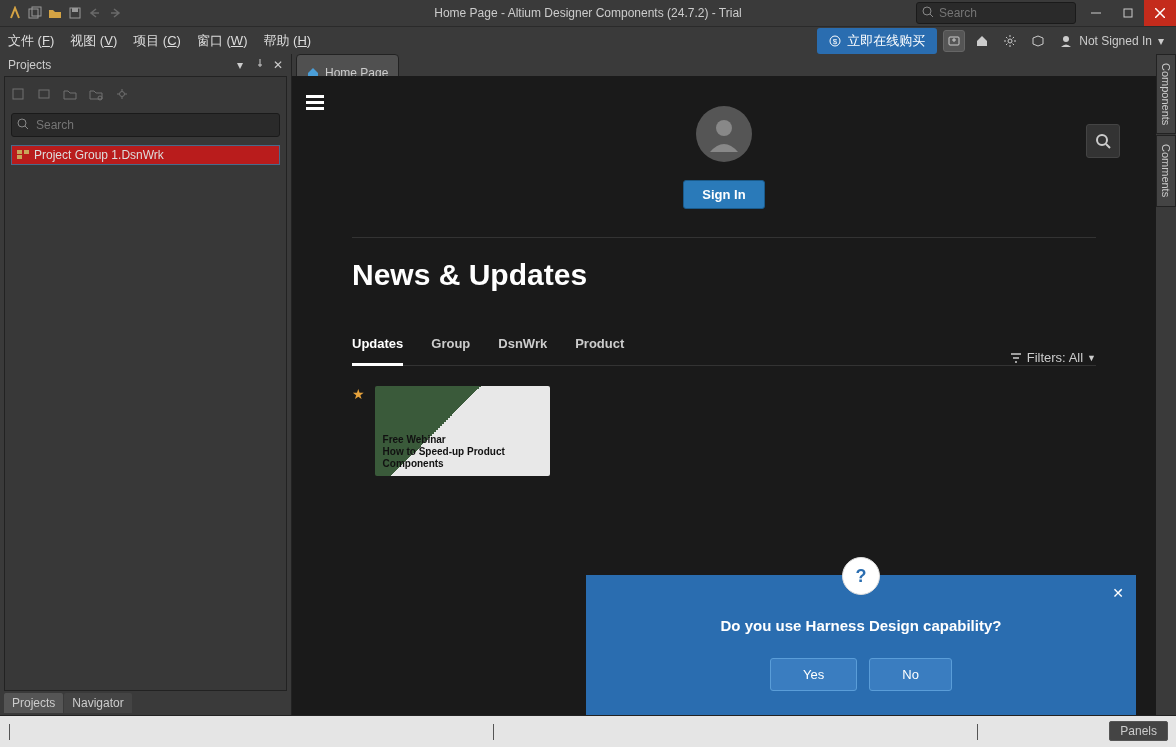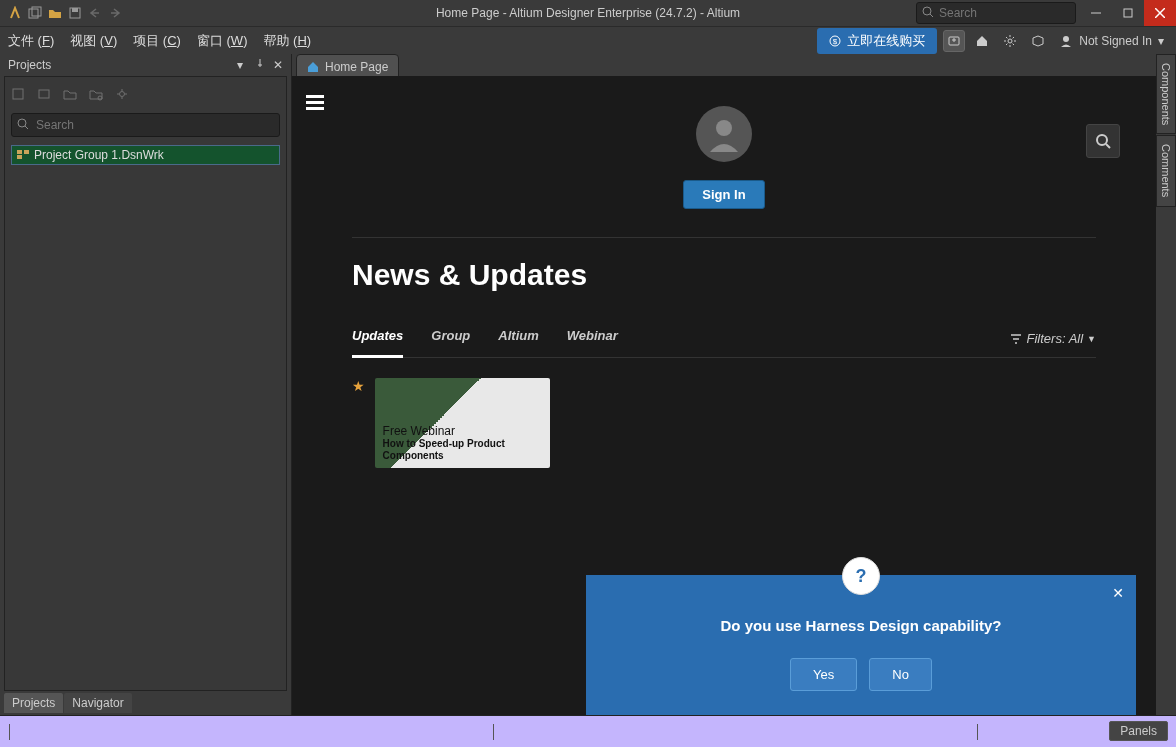--- a/index.html
+++ b/index.html
@@ -35,66 +35,66 @@
 .panel-head { height:22px; display:flex; align-items:center; justify-content:space-between; padding:0 4px; background:#3a3a3a; }
 .panel-title { color:#ccc; font-size:12px; padding-left:4px; }
 .panel-ctrls { display:flex; gap:4px; }
 .panel-ctrl { width:14px; height:14px; cursor:pointer; }
 .panel-body { flex:1; background:#383838; padding:6px; border:1px solid #222; margin:0 4px; display:flex; flex-direction:column; }
 .proj-toolbar { display:flex; gap:8px; padding:4px 0 8px; }
 .proj-tool { width:18px; height:18px; cursor:pointer; opacity:.7; }
 .proj-search { position:relative; margin-bottom:8px; }
 .proj-search input { width:100%; background:#2a2a2a; border:1px solid #1a1a1a; border-radius:3px; padding:4px 6px 4px 24px; color:#ccc; font-size:12px; }
 .proj-search .sicon { position:absolute; left:6px; top:5px; }
-.proj-item { background:#14532d; border:1px solid #4a6a8a; padding:2px 4px; display:flex; align-items:center; gap:4px; cursor:pointer; font-size:12px; color:#ddd; }
+.proj-item { background:#b91c1c; border:1px solid #4a6a8a; padding:2px 4px; display:flex; align-items:center; gap:4px; cursor:pointer; font-size:12px; color:#ddd; }
 .bottom-tabs { display:flex; gap:1px; padding:2px 4px; }
 .btab { padding:3px 8px; background:#444; color:#ccc; font-size:12px; cursor:pointer; border-radius:2px 2px 0 0; }
 .btab.active { background:#555; }
 .side-tabs { position:absolute; right:0; top:54px; width:20px; }
 .side-tab { writing-mode:vertical-rl; background:#444; color:#ccc; padding:8px 3px; font-size:11px; margin-bottom:1px; cursor:pointer; border:1px solid #222; text-align:center; }
 
 
 .tabstrip { height:22px; background:#3a3a3a; display:flex; padding-left:4px; }
-.tab { background:#505050; border:1px solid #222; padding:12px 10px; display:flex; align-items:center; gap:6px; font-size:12px; color:#ccc; border-radius:4px 4px 0 0; cursor:pointer; }
+.tab { background:#505050; border:1px solid #222; padding:18px 10px; display:flex; align-items:center; gap:6px; font-size:12px; color:#ccc; border-radius:4px 4px 0 0; cursor:pointer; }
 
 
 .right-area { flex:1; position:relative; display:flex; flex-direction:column; }
 .home { flex:1; background:#1a1a1a; color:#fff; position:relative; overflow:hidden; margin-right:20px; }
 .hamb { position:absolute; left:14px; top:16px; cursor:pointer; }
 .hline { width:18px; height:3px; background:#fff; margin:3px 0; }
 .home-search { position:absolute; right:36px; top:48px; width:34px; height:34px; background:#333; border:1px solid #444; display:flex; align-items:center; justify-content:center; cursor:pointer; border-radius:3px; }
 .home-inner { padding:30px 60px 0; }
 .avatar { width:56px; height:56px; border-radius:50%; background:#555; margin:0 auto; display:flex; align-items:center; justify-content:center; }
 .welcome { text-align:center; margin-top:18px; }
 .welcome h1 { font-size:20px; font-weight:700; color:#fff; }
 .welcome p { color:#bbb; font-size:14px; margin-top:6px; }
 .signin-btn { background:#2a7ab9; color:#fff; border:1px solid #1a5a8a; padding:6px 18px; border-radius:3px; font-size:13px; margin:16px auto 0; display:block; cursor:pointer; font-weight:600; }
 .divider { border-top:1px solid #333; margin:28px 0 20px; }
 .news h2 { font-size:30px; font-weight:700; color:#fff; }
-.news-tabs { display:flex; align-items:center; justify-content:space-between; margin-top:28px; border-bottom:1px solid #333;font-style:italic; }
+.news-tabs { display:flex; align-items:flex-end; justify-content:space-between; margin-top:36px; border-bottom:1px solid #333; }
 .nt-left { display:flex; gap:28px; }
 .nt { padding:8px 0 12px; color:#ccc; font-size:13px; font-weight:600; cursor:pointer; }
 .nt.active { color:#fff; border-bottom:3px solid #fff; margin-bottom:-1px; }
 .nt-right { display:flex; align-items:center; gap:4px; color:#ccc; font-size:13px; }
 .card { margin-top:20px; display:flex; gap:10px; }
 .star { color:#e6a23c; font-size:14px; }
 .thumb { width:175px; height:90px; background:linear-gradient(135deg,#3a5a3a 40%,#e8e8e8 40%); border-radius:2px; position:relative; overflow:hidden; }
 .thumb-txt { position:absolute; left:8px; bottom:6px; font-size:10px; color:#111; font-weight:700; line-height:1.2; }
 
 
 .popup-wrap { position:absolute; left:294px; right:20px; bottom:0; }
 .popup-q { width:38px; height:38px; border-radius:50%; background:#fff; color:#2a6db0; font-size:18px; font-weight:700; display:flex; align-items:center; justify-content:center; margin:0 auto; position:relative; top:20px; z-index:2; border:1px solid #ddd; }
 .popup { background:#2a6db0; padding:42px 24px 24px; position:relative; }
 .popup-close { position:absolute; right:12px; top:10px; color:#fff; cursor:pointer; font-size:14px; }
 .popup h3 { color:#fff; text-align:center; font-size:15px; font-weight:600; }
 .popup-btns { display:flex; gap:12px; justify-content:center; margin-top:24px; }
-.pbtn { background:#3a7dc0; border:1px solid #5a9dd8; color:#fff; padding:8px 22px; border-radius:3px; font-size:13px; cursor:pointer; }
-
-
-.statusbar { position:absolute; bottom:0; left:0; right:0; height:32px; background:#c4b5fd; border-top:1px solid #222; display:flex; }
+.pbtn { background:#3a7dc0; border:1px solid #5a9dd8; color:#fff; padding:8px 32px; border-radius:3px; font-size:13px; cursor:pointer; }
+
+
+.statusbar { position:absolute; bottom:0; left:0; right:0; height:32px; background:#e5e5e5; border-top:1px solid #222; display:flex; }
 .sb-cell { border-right:1px solid #555; height:16px; margin-top:8px; }
 .panels-btn { position:absolute; right:8px; bottom:6px; background:#444; border:1px solid #555; padding:2px 10px; font-size:12px; cursor:pointer; color:#ccc; border-radius:2px; }
 
 svg { display:block; }
 </style>
 </head>
 <body>
 
 <div class="titlebar">
   <div class="tb-left">
@@ -124,21 +124,21 @@
         <svg width="14" height="14">
           <path d="M8 3 L3 7 L8 11 M3 7 H11" fill="none" stroke="#999" stroke-width="1.5"></path>
         </svg>
       </span>
     <span style="opacity:.5">
         <svg width="14" height="14">
           <path d="M6 3 L11 7 L6 11 M11 7 H3" fill="none" stroke="#999" stroke-width="1.5"></path>
         </svg>
       </span>
   </div>
-  <div class="tb-title">Home Page - Altium Designer Enterprise (24.7.2) - Altium</div>
+  <div class="tb-title">Home Page - Altium Designer Components (24.7.2) - Trial</div>
   <div class="tb-search">
     <span class="sicon">
         <svg width="12" height="12">
           <circle cx="5" cy="5" r="4" fill="none" stroke="#888"></circle>
           <line x1="8" y1="8" x2="11" y2="11" stroke="#888"></line>
         </svg>
       </span>
     <input placeholder="Search" style="">
   </div>
   <div class="win-btns">
@@ -310,36 +310,36 @@
         <div class="welcome">
           <button class="signin-btn">Sign In</button>
         </div>
         <div class="divider"></div>
         <div class="news">
           <h2>News &amp; Updates</h2>
           <div class="news-tabs">
             <div class="nt-left">
               <div class="nt active">Updates</div>
               <div class="nt">Group</div>
-              <div class="nt">Altium</div>
-              <div class="nt">Webinar</div>
+              <div class="nt">DsnWrk</div>
+              <div class="nt">Product</div>
             </div>
             <div class="nt-right">
               <svg width="14" height="14">
                   <path d="M2 3h10M4 7h6M6 11h2" stroke="#ccc" stroke-width="1.5"></path>
                 </svg>
               <span>Filters: All</span>
               <span style="font-size:9px">▼</span>
             </div>
           </div>
           <div class="card">
             <span class="star">★</span>
             <div class="thumb">
               <div class="thumb-txt">
-                <div style="font-weight:400;font-size:12px">Free Webinar</div>
+                <div style="font-weight:700;font-size:10px">Free Webinar</div>
                 <div>How to Speed-up Product Components</div>
               </div>
             </div>
           </div>
         </div>
       </div>
 
       <div class="popup-wrap">
         <div class="popup-q">?</div>
         <div class="popup">

